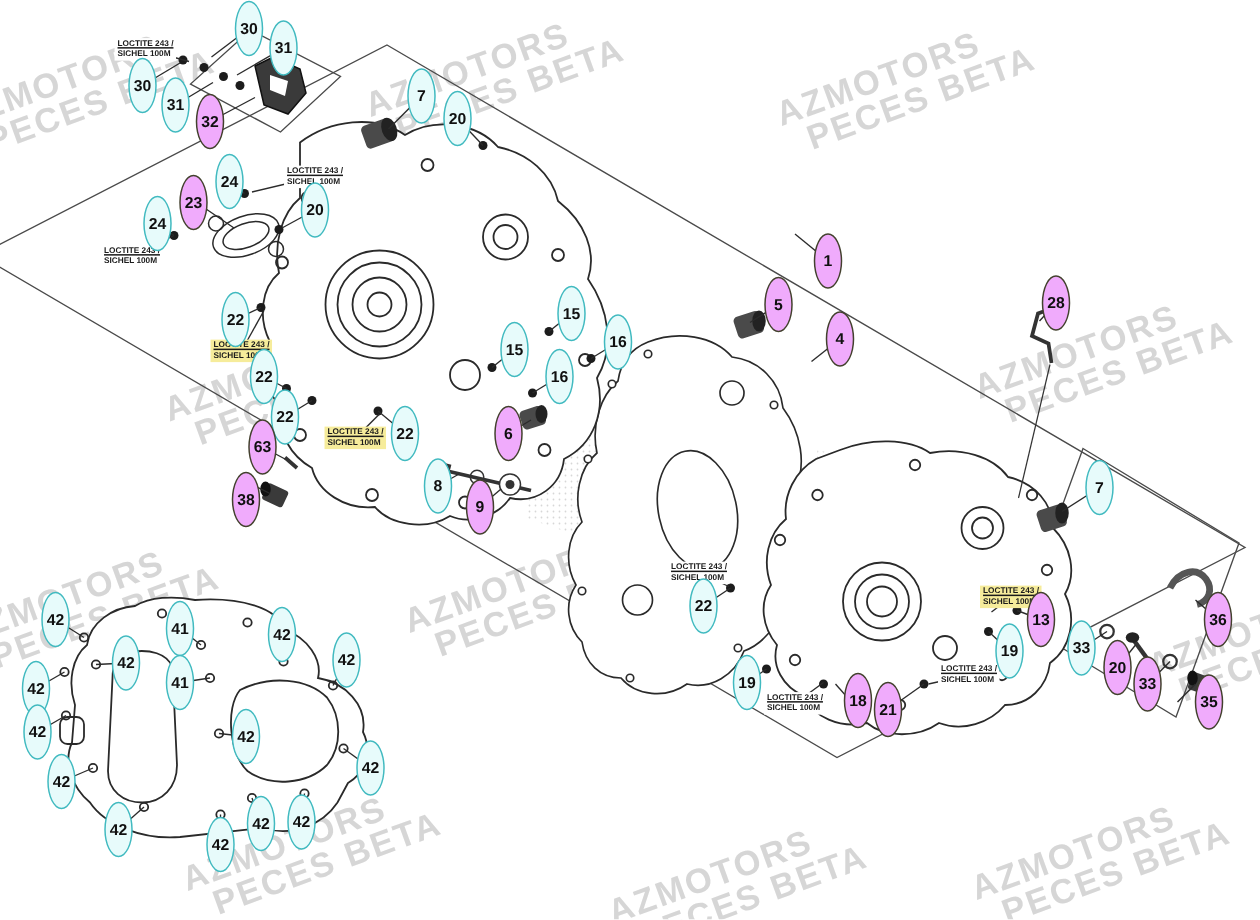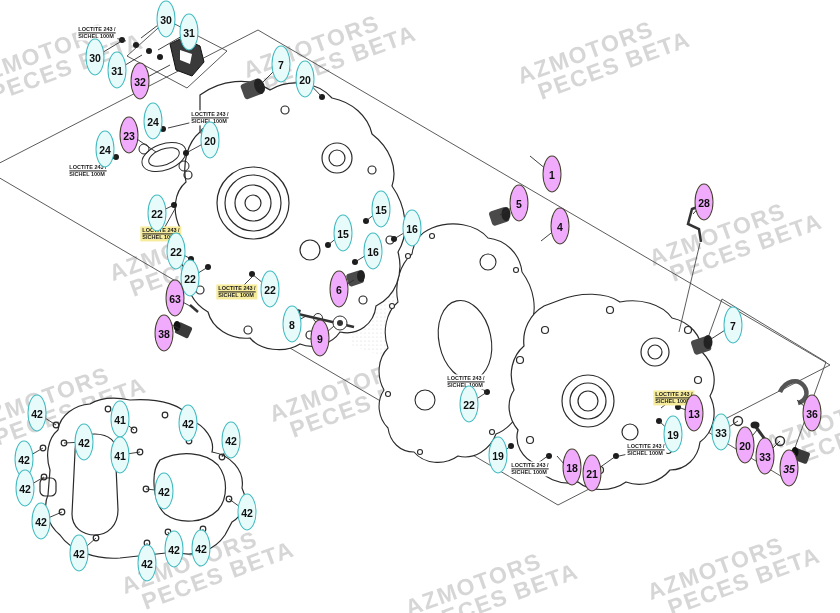--- a/index.html
+++ b/index.html
@@ -391,21 +391,21 @@
       <div class="co cyan" style="left: 469px; top: 404px;">22</div>
       <div class="co cyan" style="left: 498px; top: 455px;">19</div>
       <div class="co yellow" style="left: 572px; top: 467px;">18</div>
       <div class="co yellow" style="left: 592px; top: 473px;">21</div>
       <div class="co yellow" style="left: 694px; top: 413px;">13</div>
       <div class="co cyan" style="left: 673px; top: 434px;">19</div>
       <div class="co yellow" style="left: 812px; top: 413px;">36</div>
       <div class="co cyan" style="left: 721px; top: 432px;">33</div>
       <div class="co yellow" style="left: 745px; top: 445px;">20</div>
       <div class="co yellow" style="left: 765px; top: 456px;">33</div>
-      <div class="co yellow" style="left: 789px; top: 468px; font-style: italic;">35</div>
+      <div class="co yellow" style="left: 806px; top: 468px;">35</div>
       <div class="co cyan" style="left: 37px; top: 413px;">42</div>
       <div class="co cyan" style="left: 120px; top: 419px;">41</div>
       <div class="co cyan" style="left: 188px; top: 423px;">42</div>
       <div class="co cyan" style="left: 231px; top: 440px;">42</div>
       <div class="co cyan" style="left: 84px; top: 442px;">42</div>
       <div class="co cyan" style="left: 120px; top: 455px;">41</div>
       <div class="co cyan" style="left: 24px; top: 459px;">42</div>
       <div class="co cyan" style="left: 25px; top: 488px;">42</div>
       <div class="co cyan" style="left: 164px; top: 491px;">42</div>
       <div class="co cyan" style="left: 247px; top: 512px;">42</div>

